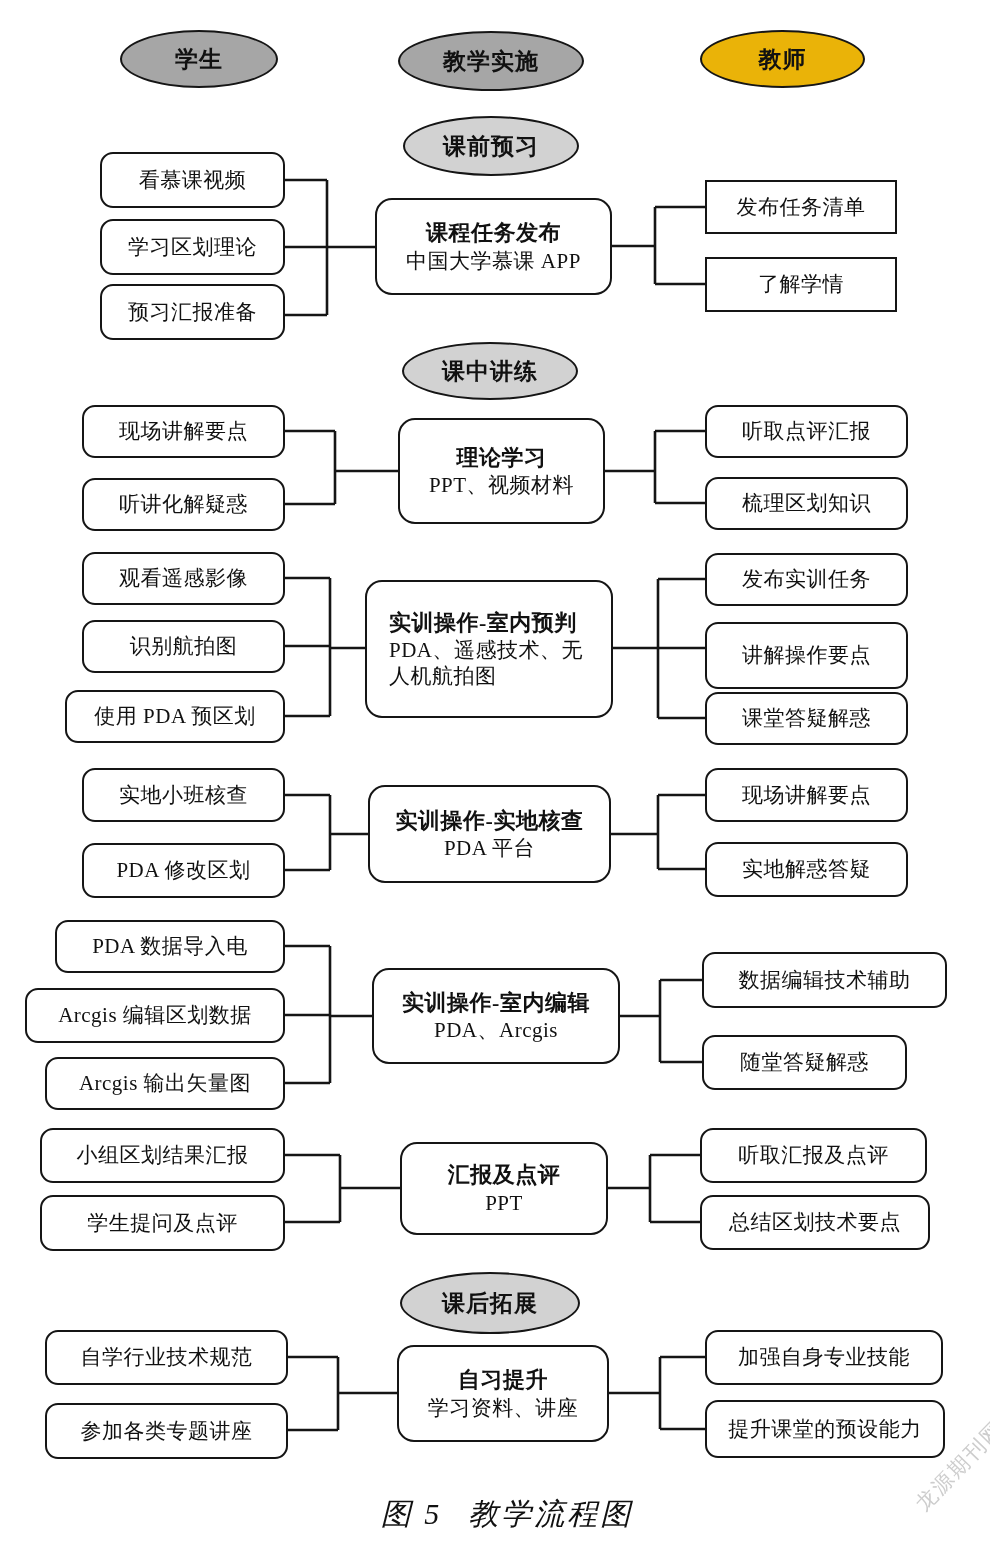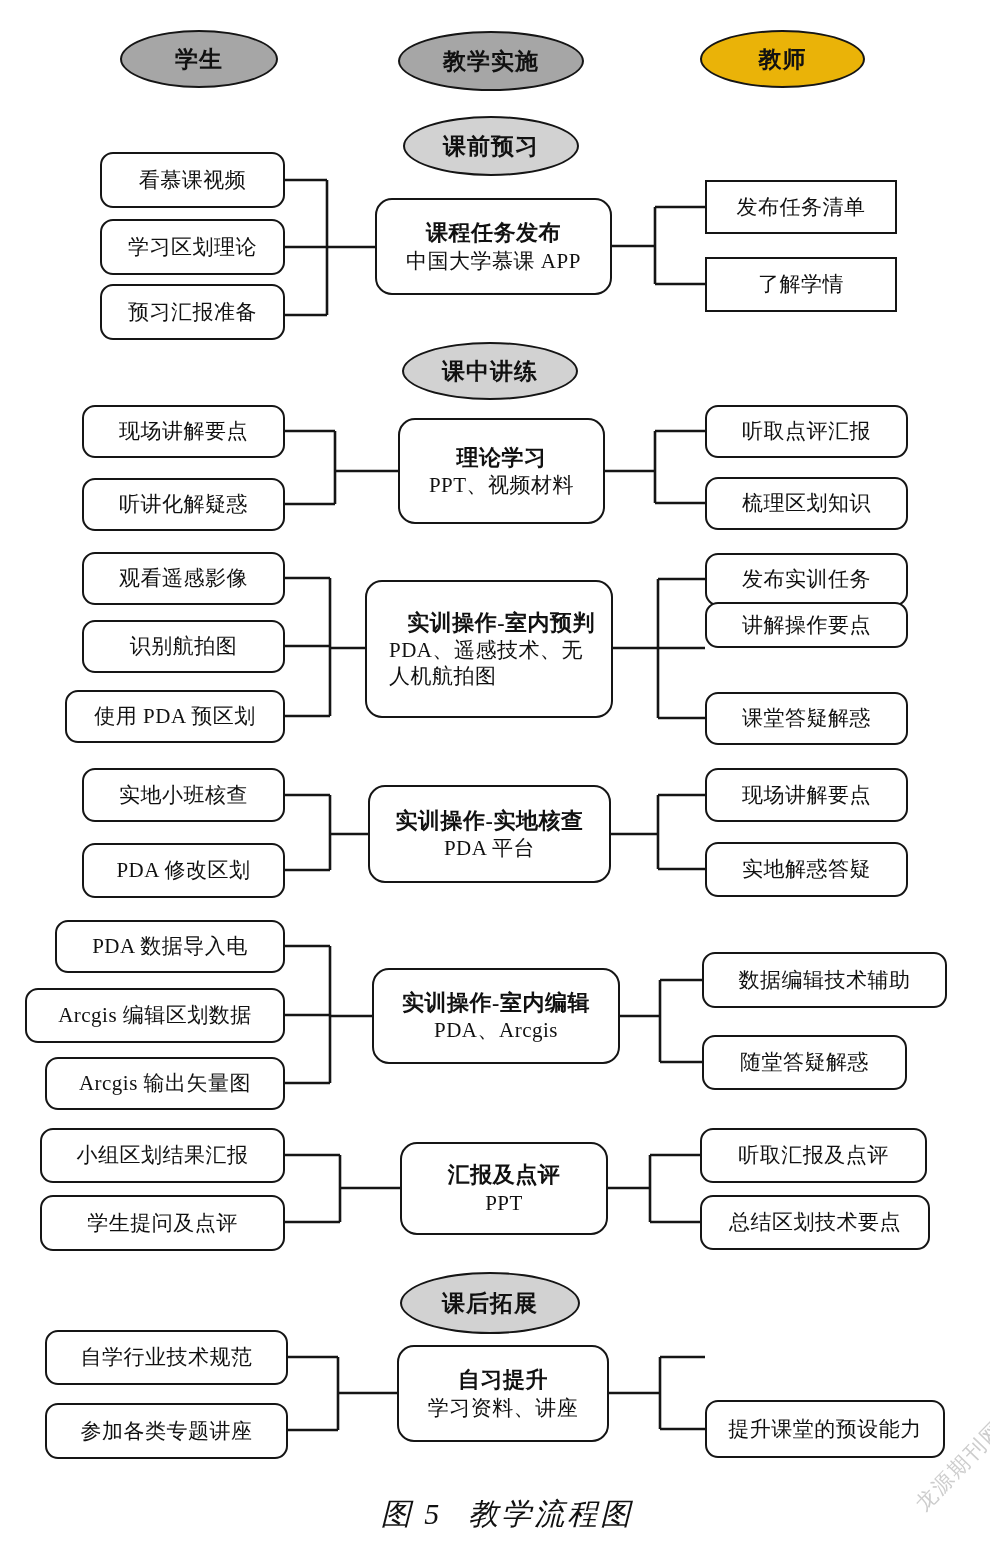--- a/index.html
+++ b/index.html
@@ -61,21 +61,21 @@
   }
   .center-box .ct{
     font-weight:bold;
     font-size:22px;
     letter-spacing:0.5px;
   }
   .center-box .cs{
     font-size:21px;
   }
   .center-box.align-left{
-    align-items:flex-end;
+    align-items:flex-start;
     text-align:left;
     padding-left:22px;
     padding-right:16px;
   }
   .caption{
     position:absolute;
     left:0;right:0;
     top:1494px;
     display:flex;
     justify-content:center;
@@ -201,21 +201,21 @@
   <div class="box" style="left:705px;top:477px;width:203px;height:53px">梳理区划知识</div>
 
   <div class="box" style="left:82px;top:552px;width:203px;height:53px">观看遥感影像</div>
   <div class="box" style="left:82px;top:620px;width:203px;height:53px">识别航拍图</div>
   <div class="box" style="left:65px;top:690px;width:220px;height:53px">使用 PDA 预区划</div>
   <div class="box center-box align-left" style="left:365px;top:580px;width:248px;height:138px">
     <div class="ct">实训操作-室内预判</div>
     <div class="cs">PDA、遥感技术、无人机航拍图</div>
   </div>
   <div class="box" style="left:705px;top:553px;width:203px;height:53px">发布实训任务</div>
-  <div class="box" style="left:705px;top:602px;width:203px;height:46px">讲解操作要点</div>
+  <div class="box" style="left:705px;top:622px;width:203px;height:67px">讲解操作要点</div>
   <div class="box" style="left:705px;top:692px;width:203px;height:53px">课堂答疑解惑</div>
 
   <div class="box" style="left:82px;top:768px;width:203px;height:54px">实地小班核查</div>
   <div class="box" style="left:82px;top:843px;width:203px;height:55px">PDA 修改区划</div>
   <div class="box center-box" style="left:368px;top:785px;width:243px;height:98px">
     <div class="ct">实训操作-实地核查</div>
     <div class="cs">PDA 平台</div>
   </div>
   <div class="box" style="left:705px;top:768px;width:203px;height:54px">现场讲解要点</div>
   <div class="box" style="left:705px;top:842px;width:203px;height:55px">实地解惑答疑</div>
@@ -238,20 +238,21 @@
   </div>
   <div class="box" style="left:700px;top:1128px;width:227px;height:55px">听取汇报及点评</div>
   <div class="box" style="left:700px;top:1195px;width:230px;height:55px">总结区划技术要点</div>
 
   <div class="box" style="left:45px;top:1330px;width:243px;height:55px">自学行业技术规范</div>
   <div class="box" style="left:45px;top:1403px;width:243px;height:56px">参加各类专题讲座</div>
   <div class="box center-box" style="left:397px;top:1345px;width:212px;height:97px">
     <div class="ct">自习提升</div>
     <div class="cs">学习资料、讲座</div>
   </div>
+  <div class="box" style="left:705px;top:1330px;width:238px;height:55px">加强自身专业技能</div>
   <div class="box" style="left:705px;top:1400px;width:240px;height:58px">提升课堂的预设能力</div>
 
   <div class="caption">
     <span>图 5</span>
     <span>教学流程图</span>
   </div>
 
   <div class="watermark">龙源期刊网</div>
 
 </div>

